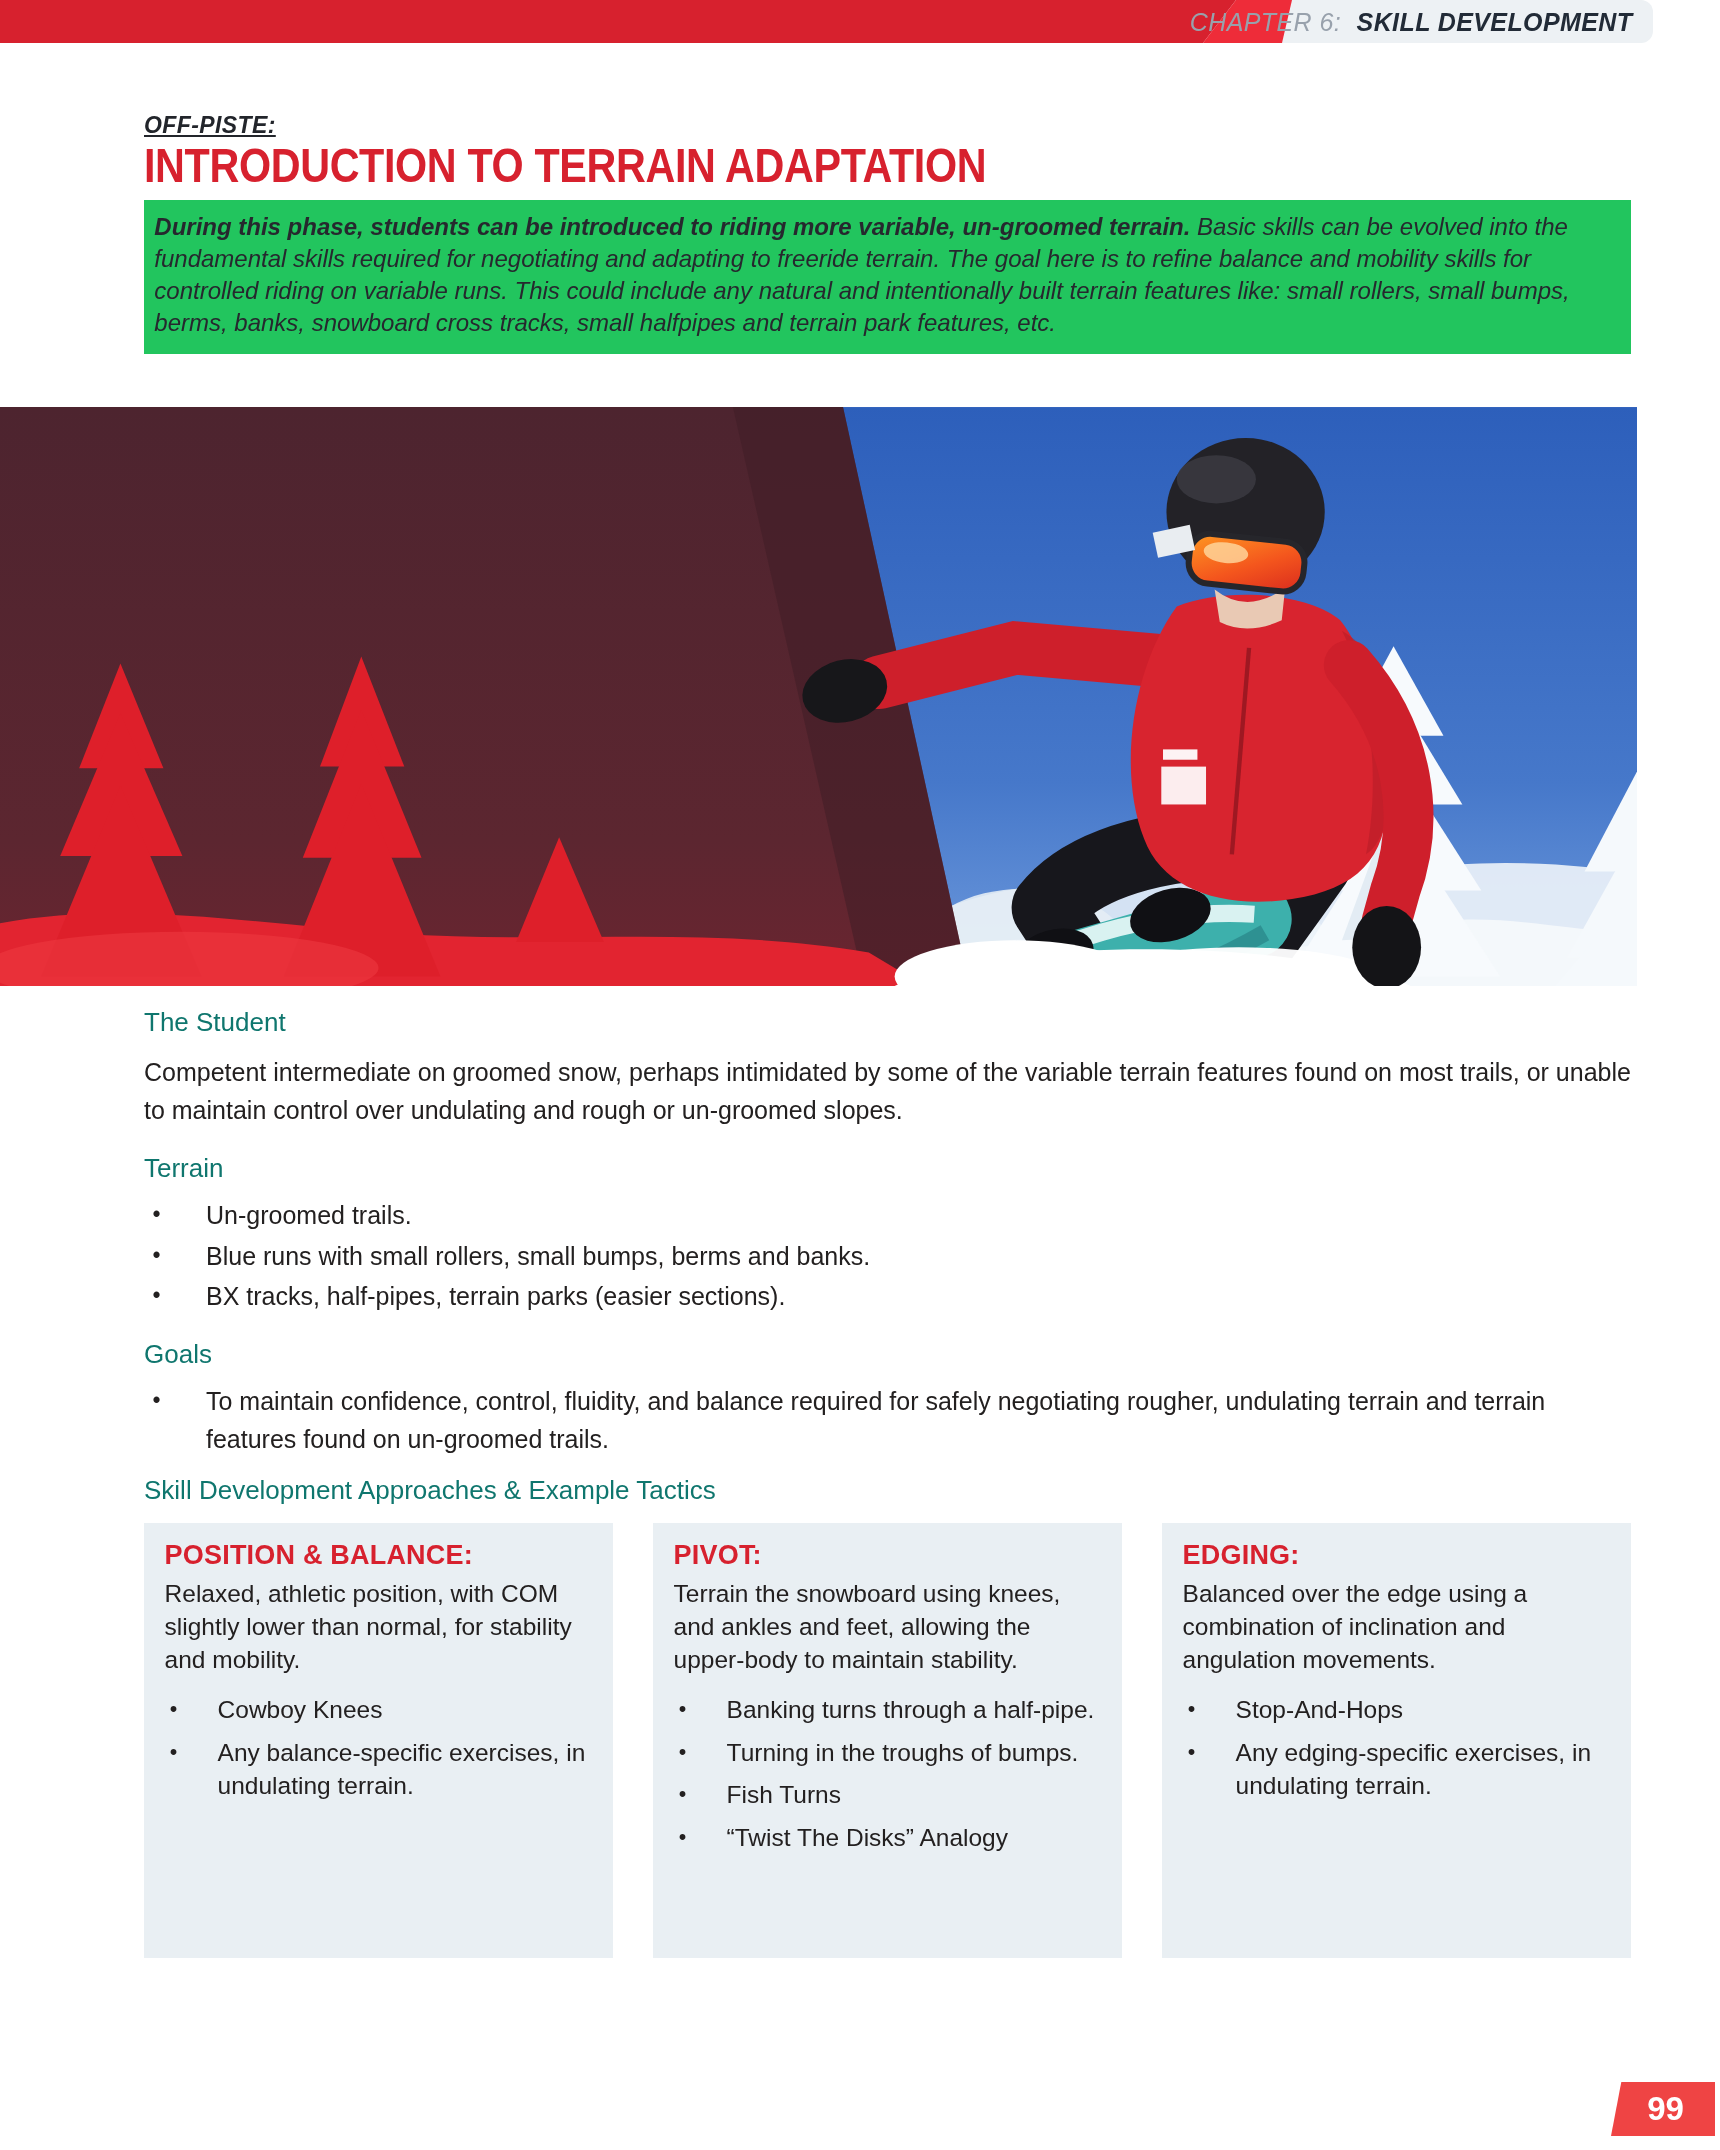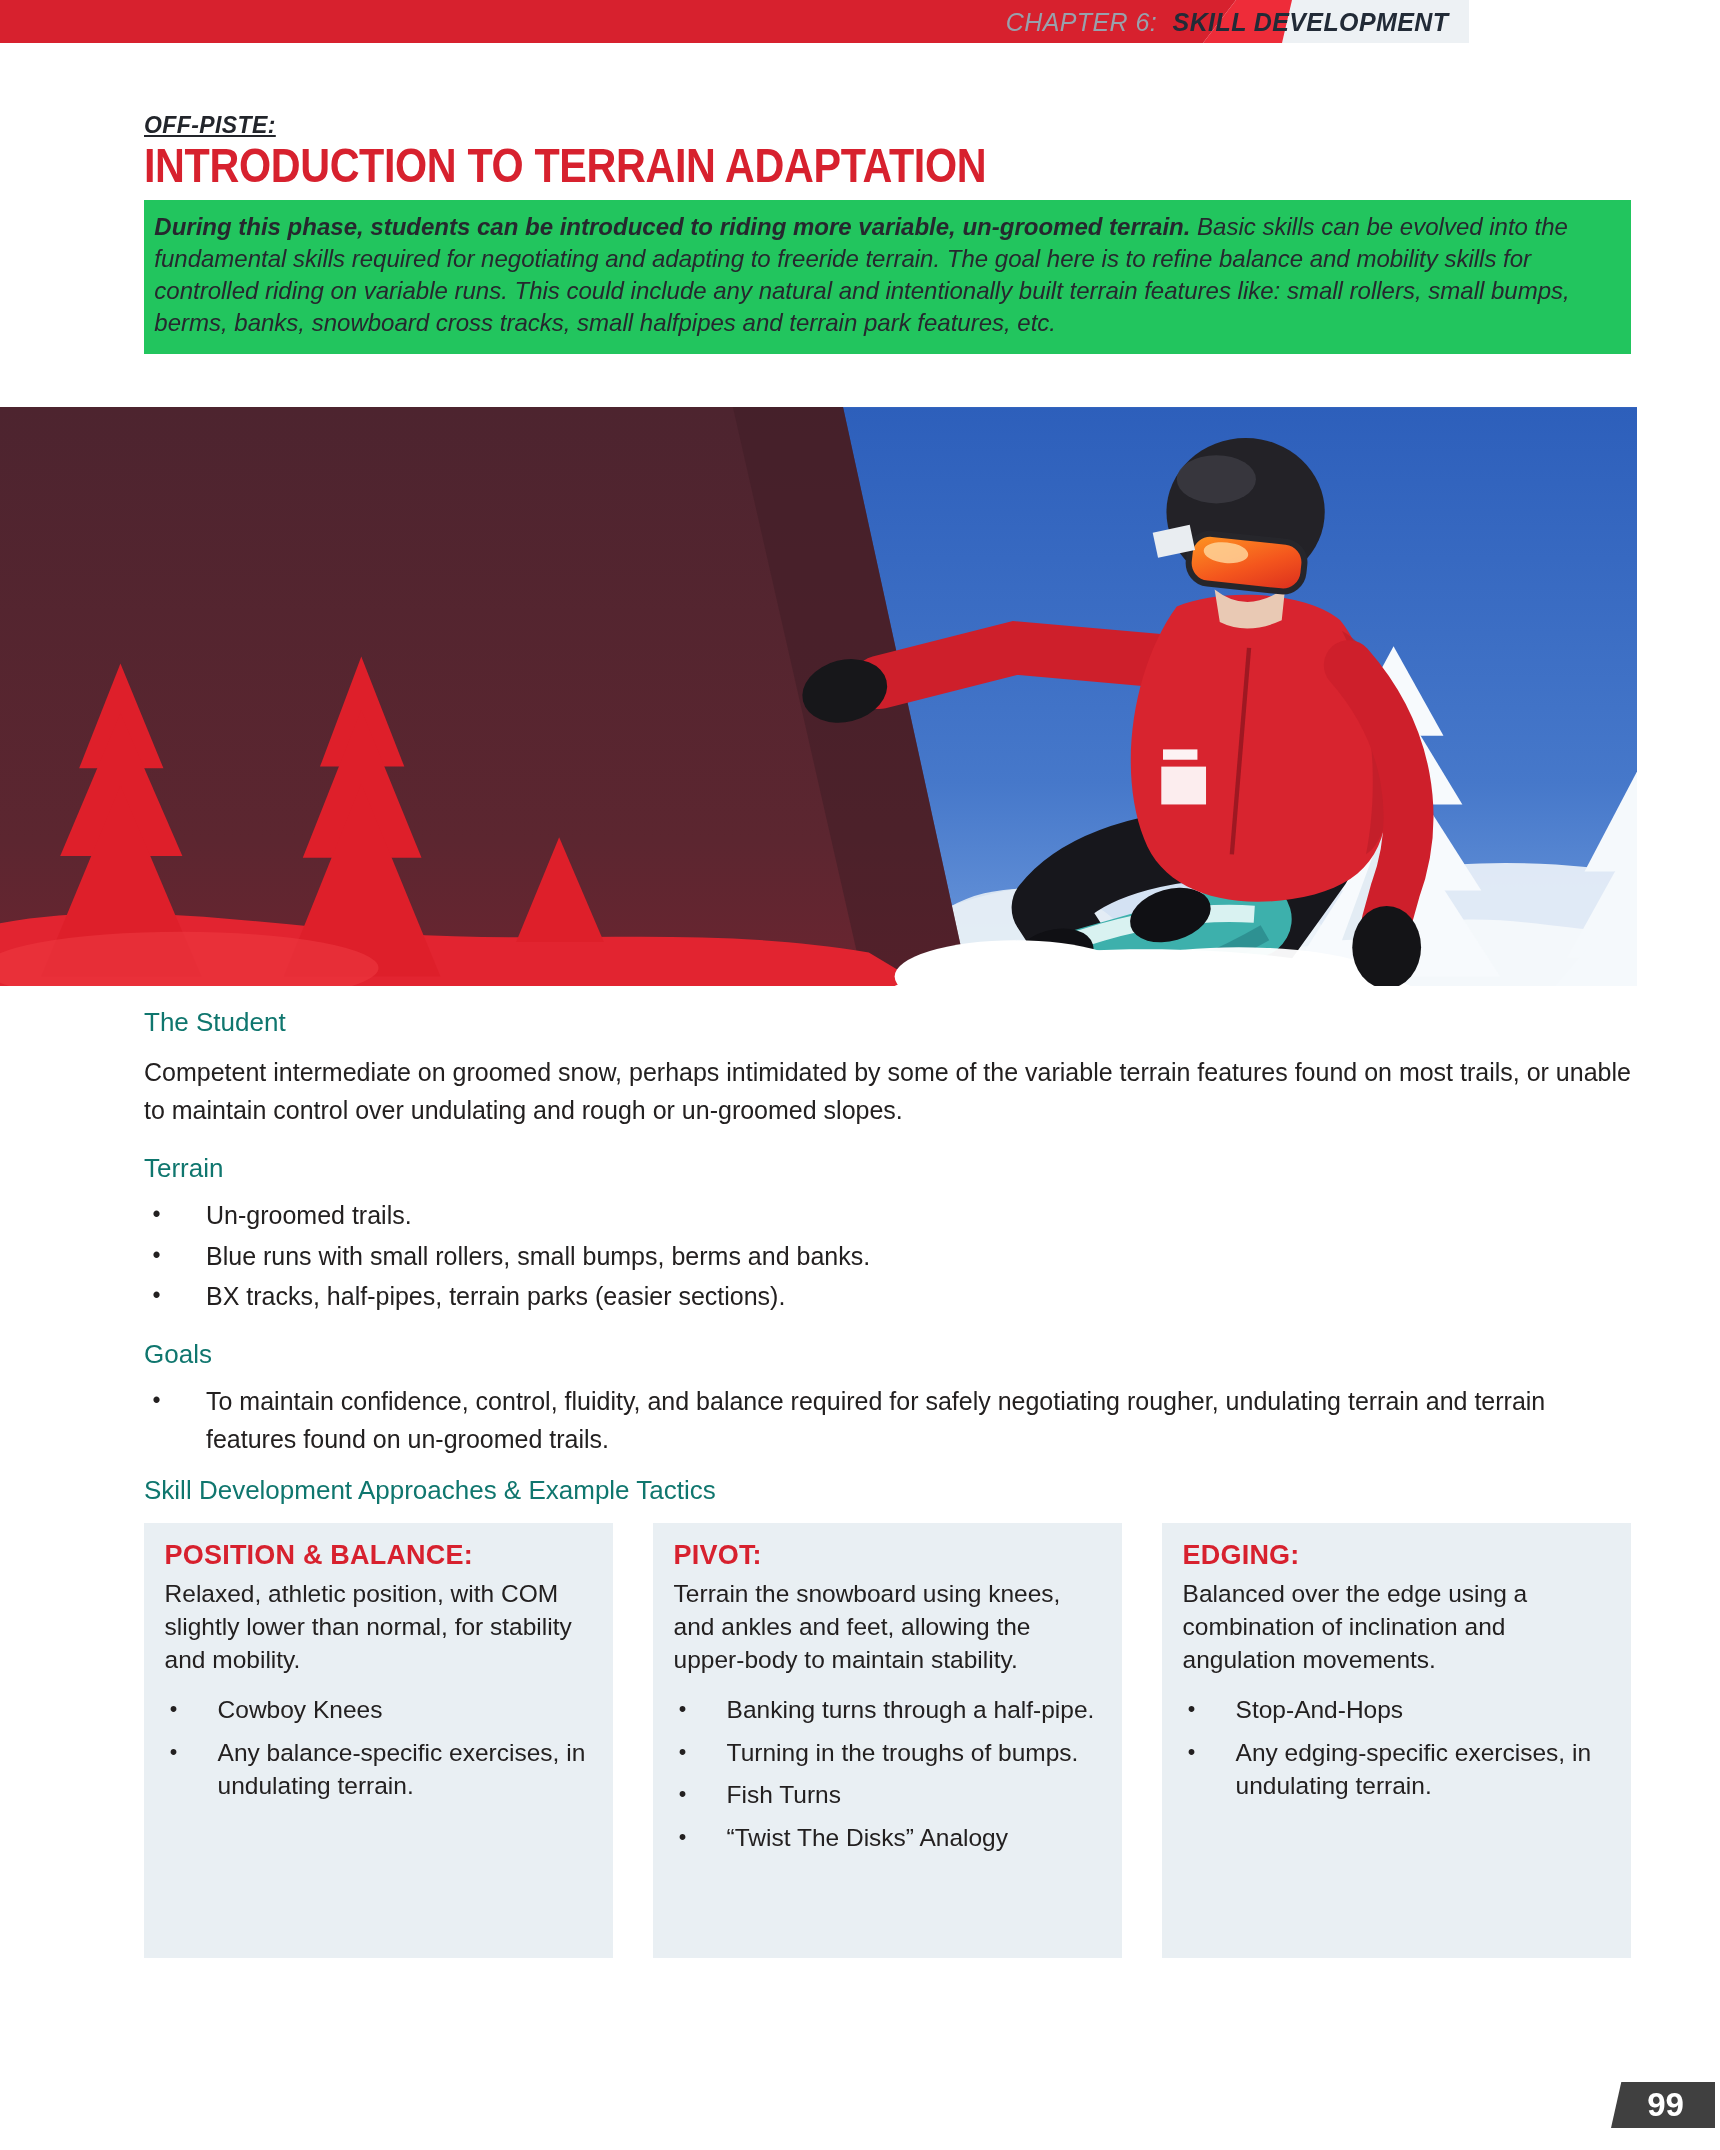--- a/index.html
+++ b/index.html
@@ -1,20 +1,20 @@
 <!DOCTYPE html>
 <html style="font-size:13.8px"><head>
 <meta charset="utf-8">
 <style>
   html,body{margin:0;padding:0;background:#ffffff;}
   .page{position:relative;width:1721px;height:2151px;background:#ffffff;overflow:hidden;
         font-family:"Liberation Sans",sans-serif;color:#232020;}
 
   
-  .band{position:absolute;top:0;left:0;width:1469px;height:43px;background:#edf1f4;}
+  .band{position:absolute;top:0;left:0;width:1653px;height:43px;background:#edf1f4;border-radius:12px;}
   .band-red-dark{position:absolute;top:0;left:0;width:1239px;height:43px;background:#d7212e;
         clip-path:polygon(0 0,1236px 0,1203px 100%,0 100%);}
   .band-red-bright{position:absolute;top:0;left:0;width:1299px;height:43px;background:#ee2c39;
         clip-path:polygon(1236px 0,1292px 0,1282px 100%,1203px 100%);}
   .band-text{position:absolute;top:0;right:20.6px;height:43px;line-height:45px;
         font-style:italic;font-size:25px;white-space:nowrap;}
   .ch-label{color:#98a1ac;font-weight:500;letter-spacing:0.4px;}
   .ch-title{color:#222b37;font-weight:700;letter-spacing:0.4px;margin-left:8.6px;}
 
   
@@ -47,21 +47,21 @@
         display:grid;grid-template-columns:repeat(3,1fr);gap:40px;}
   .col{background:#e9eff3;box-sizing:border-box;padding:17px 20.6px;}
   .col h3{margin:0 0 6px 0;font-size:27px;font-weight:800;color:#d7212e;letter-spacing:0.2px;}
   .col p{margin:0;font-size:24.5px;line-height:33px;}
   .col ul{list-style:none;margin:17px 0 0 0;padding:0;}
   .col ul li{position:relative;padding-left:53px;font-size:24.5px;line-height:33px;
         margin-bottom:9.5px;}
   .col ul li::before{content:"\2022";position:absolute;left:5.2px;top:0;font-size:21.5px;}
 
   
-  .pagenum{position:absolute;left:1611px;top:2082px;width:104px;height:46px;background:#404040;
+  .pagenum{position:absolute;left:1611px;top:2082px;width:104px;height:54px;background:#ef4444;
         clip-path:polygon(10.3px 0,104px 0,104px 100%,0 100%);
         display:flex;align-items:center;justify-content:center;
         color:#ffffff;font-size:33px;font-weight:700;padding-left:5.2px;box-sizing:border-box;}
 </style>
 </head>
 <body>
 
 <div class="page">
 
   <div class="band">

